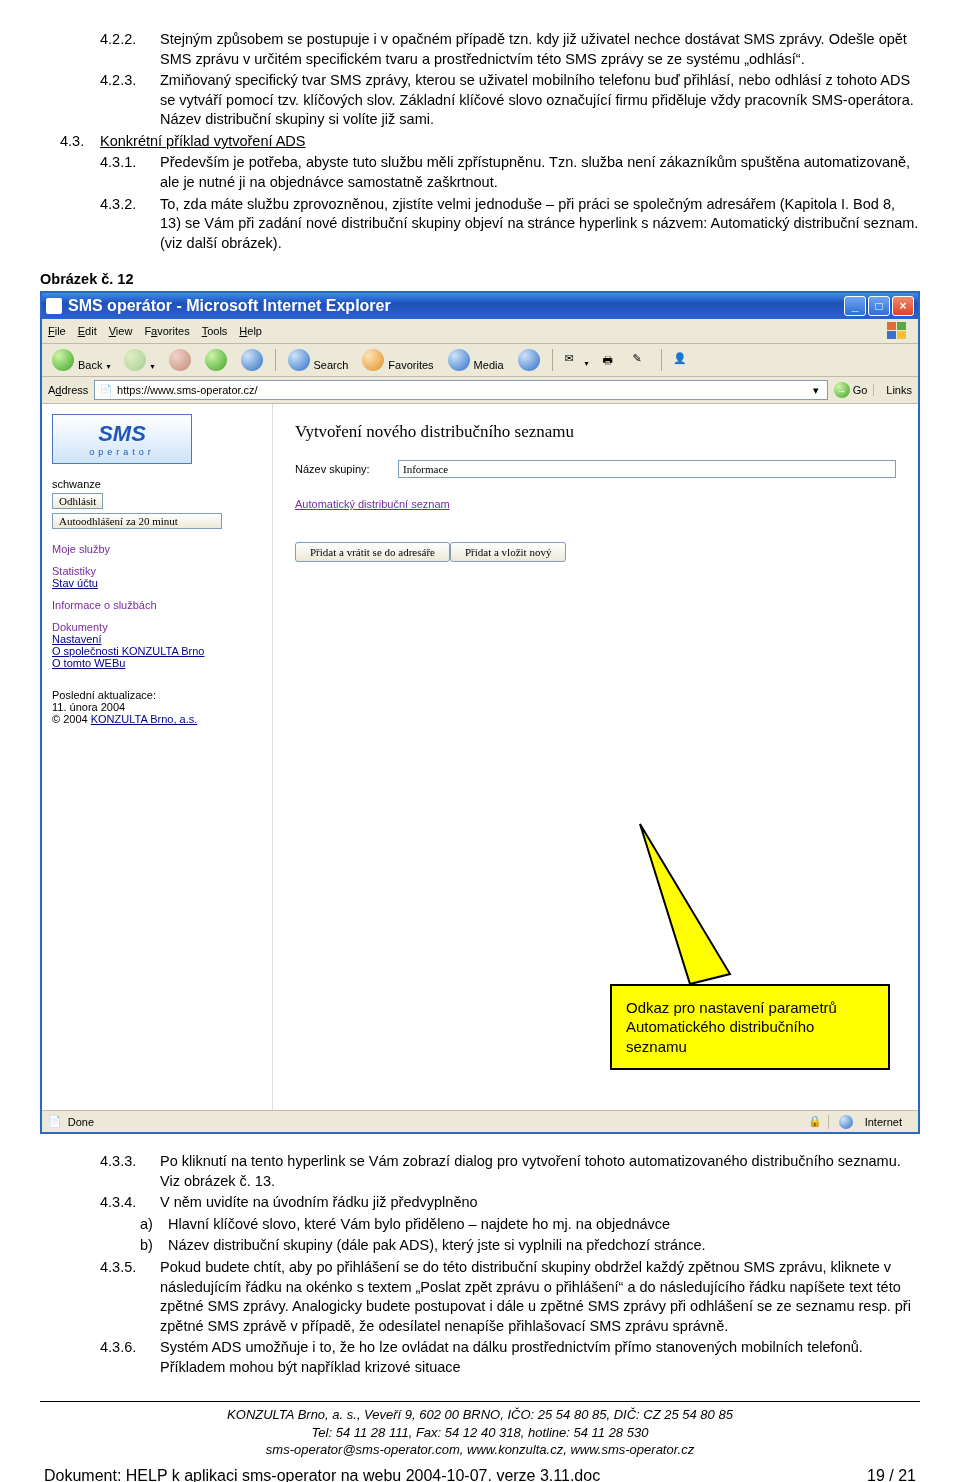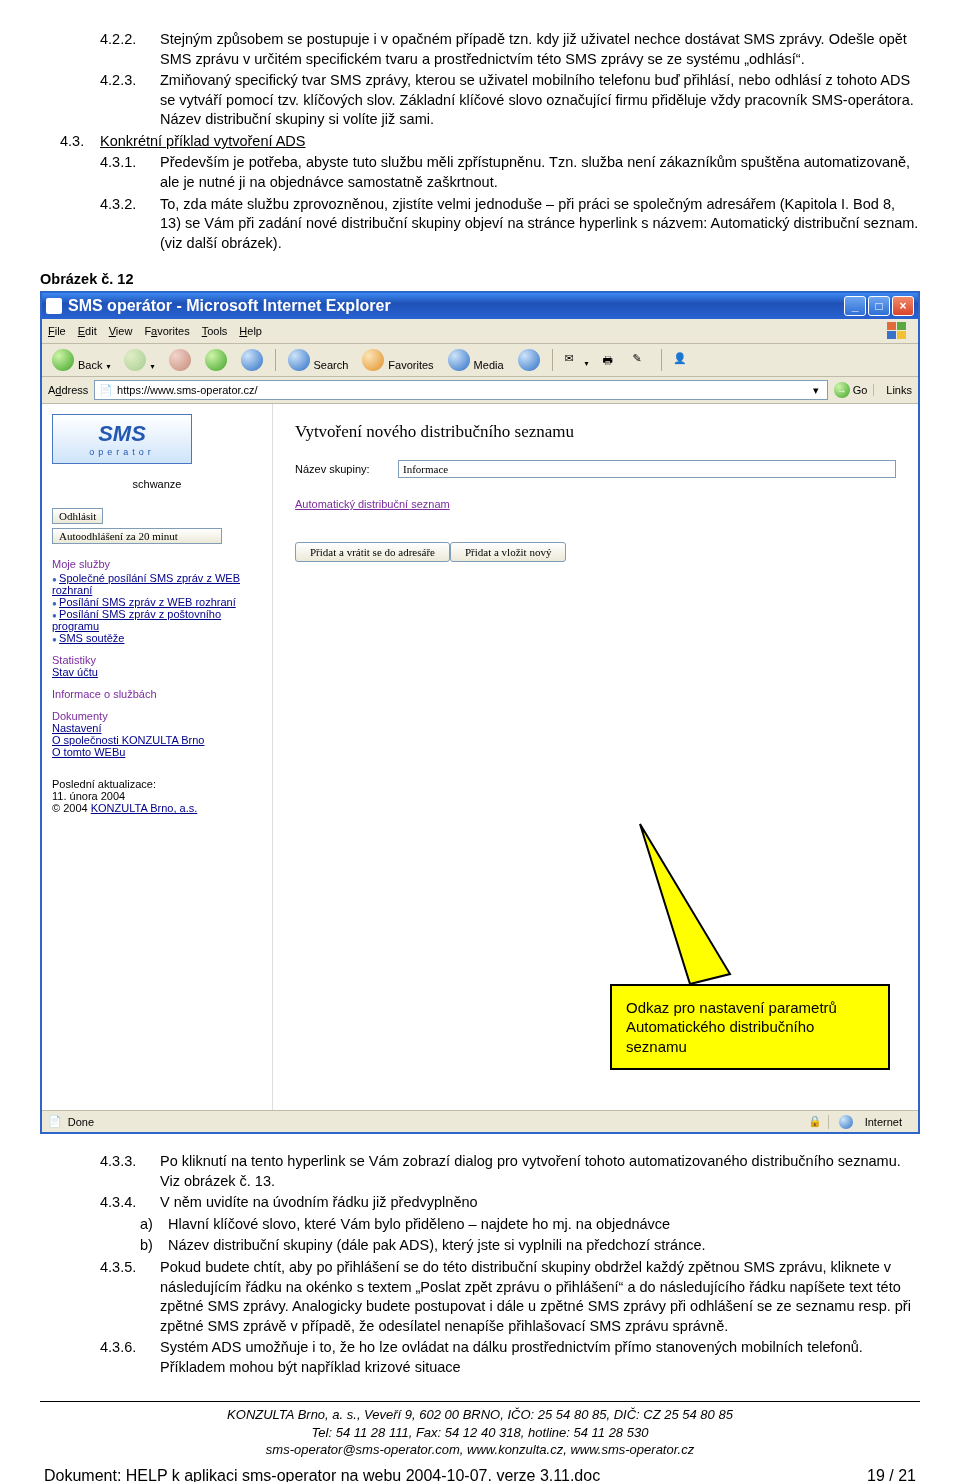--- a/index.html
+++ b/index.html
@@ -36,21 +36,21 @@
   .sep { width: 1px; height: 22px; background: #b0ab97; margin: 0 2px; }
   .small-icon { width:16px; height:16px; display:inline-block; }
   .addr { background: #ece9d8; padding: 3px 6px; display: flex; align-items: center; gap: 6px; border-bottom: 1px solid #c0bba8; }
   .addr .urlbox { flex: 1; background: #fff; border: 1px solid #7f9db9; height: 20px; display: flex; align-items: center; padding: 0 4px; font-size: 11px; }
   .addr .gobtn { display:flex; align-items:center; gap:3px; }
   .gobtn .go-ball { width:16px;height:16px;border-radius:50%;background:radial-gradient(circle at 30% 30%,#cdf5a8,#3fa327);display:flex;align-items:center;justify-content:center;color:#fff;font-size:9px;font-weight:bold;}
   .content { display: flex; background: #fff; height: 706px; overflow:hidden; }
   .sidebar { width: 230px; background: #fff; padding: 10px 10px; font-size: 11px; color: #000; }
   .sidebar .logo { width: 140px; height: 50px; background: linear-gradient(#fff,#cfe4fa); border: 1px solid #4a78c0; display: flex; flex-direction:column; align-items:center; justify-content:center; color:#2257b3; font-weight:bold; font-style:italic; font-size:22px; margin-bottom:14px; }
   .sidebar .logo .sub { font-size:9px; font-style:normal; letter-spacing:4px; color:#2257b3; font-weight:normal; }
-  .sidebar .user { margin-bottom:18px;text-align:center; }
+  .sidebar .user { margin-bottom:3px; }
   .side-btn { background: linear-gradient(#fff,#ece9d8); border:1px solid #7f9db9; padding:1px 6px; font-size:11px; font-family:Tahoma; display:inline-block; margin-bottom:4px; }
   .sidecat { color:#7a2b9e; margin-top:10px; }
   .sidelink { color:#00008b; text-decoration:underline; cursor:pointer; }
   .sidelist { list-style:none; margin:2px 0; }
   .sidelist li::before { content:"● "; color:#3a68c2; font-size:8px; }
   .sidefoot { margin-top:20px; font-size:11px; }
   .main { flex:1; background:#fff; padding:18px 22px; font-size:12px; position:relative; border-left:1px solid #ddd; }
   .main h2 { font-family: Tahoma; font-weight:normal; font-size:17px; margin-bottom:18px; }
   .form-row { display:flex; align-items:center; gap:8px; margin-bottom:6px; font-size:11px; }
   .form-row label { width:95px; }
@@ -201,26 +201,20 @@
       <div class="sidebar">
         <div class="logo">
           <span>SMS</span>
           <span class="sub">operator</span>
         </div>
         <div class="user">schwanze</div>
         <div class="side-btn">Odhlásit</div>
         <div class="side-btn" style="width:170px;">Autoodhlášení za 20 minut</div>
 
         <div class="sidecat">Moje služby</div>
-        <ul class="sidelist">
-          <li><span class="sidelink">Společné posílání SMS zpráv z WEB rozhraní</span></li>
-          <li><span class="sidelink">Posílání SMS zpráv z WEB rozhraní</span></li>
-          <li><span class="sidelink">Posílání SMS zpráv z poštovního programu</span></li>
-          <li><span class="sidelink">SMS soutěže</span></li>
-        </ul>
         <div class="sidecat">Statistiky</div>
         <div><span class="sidelink">Stav účtu</span></div>
         <div class="sidecat">Informace o službách</div>
         <div class="sidecat">Dokumenty</div>
         <div><span class="sidelink">Nastavení</span></div>
         <div><span class="sidelink">O společnosti KONZULTA Brno</span></div>
         <div><span class="sidelink">O tomto WEBu</span></div>
         <div class="sidefoot">
           <div>Poslední aktualizace:</div>
           <div>11. února 2004</div>

